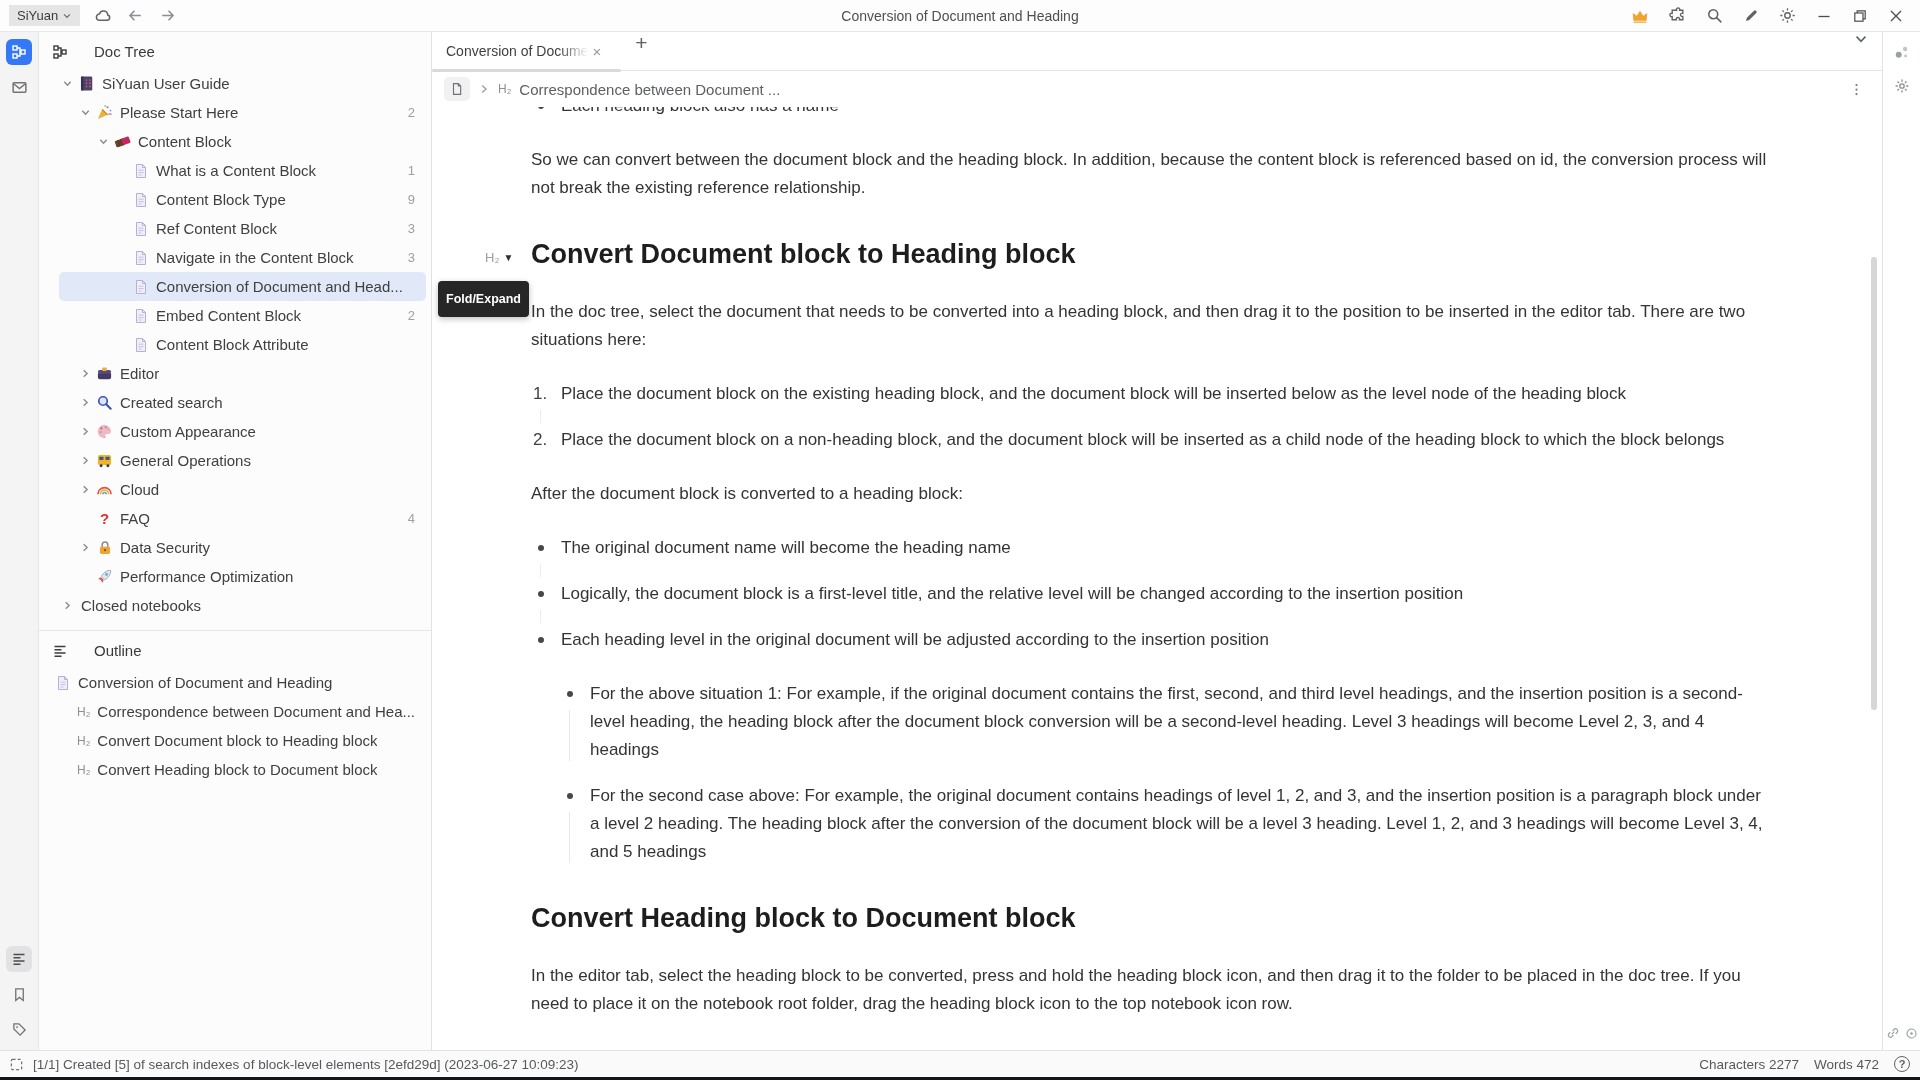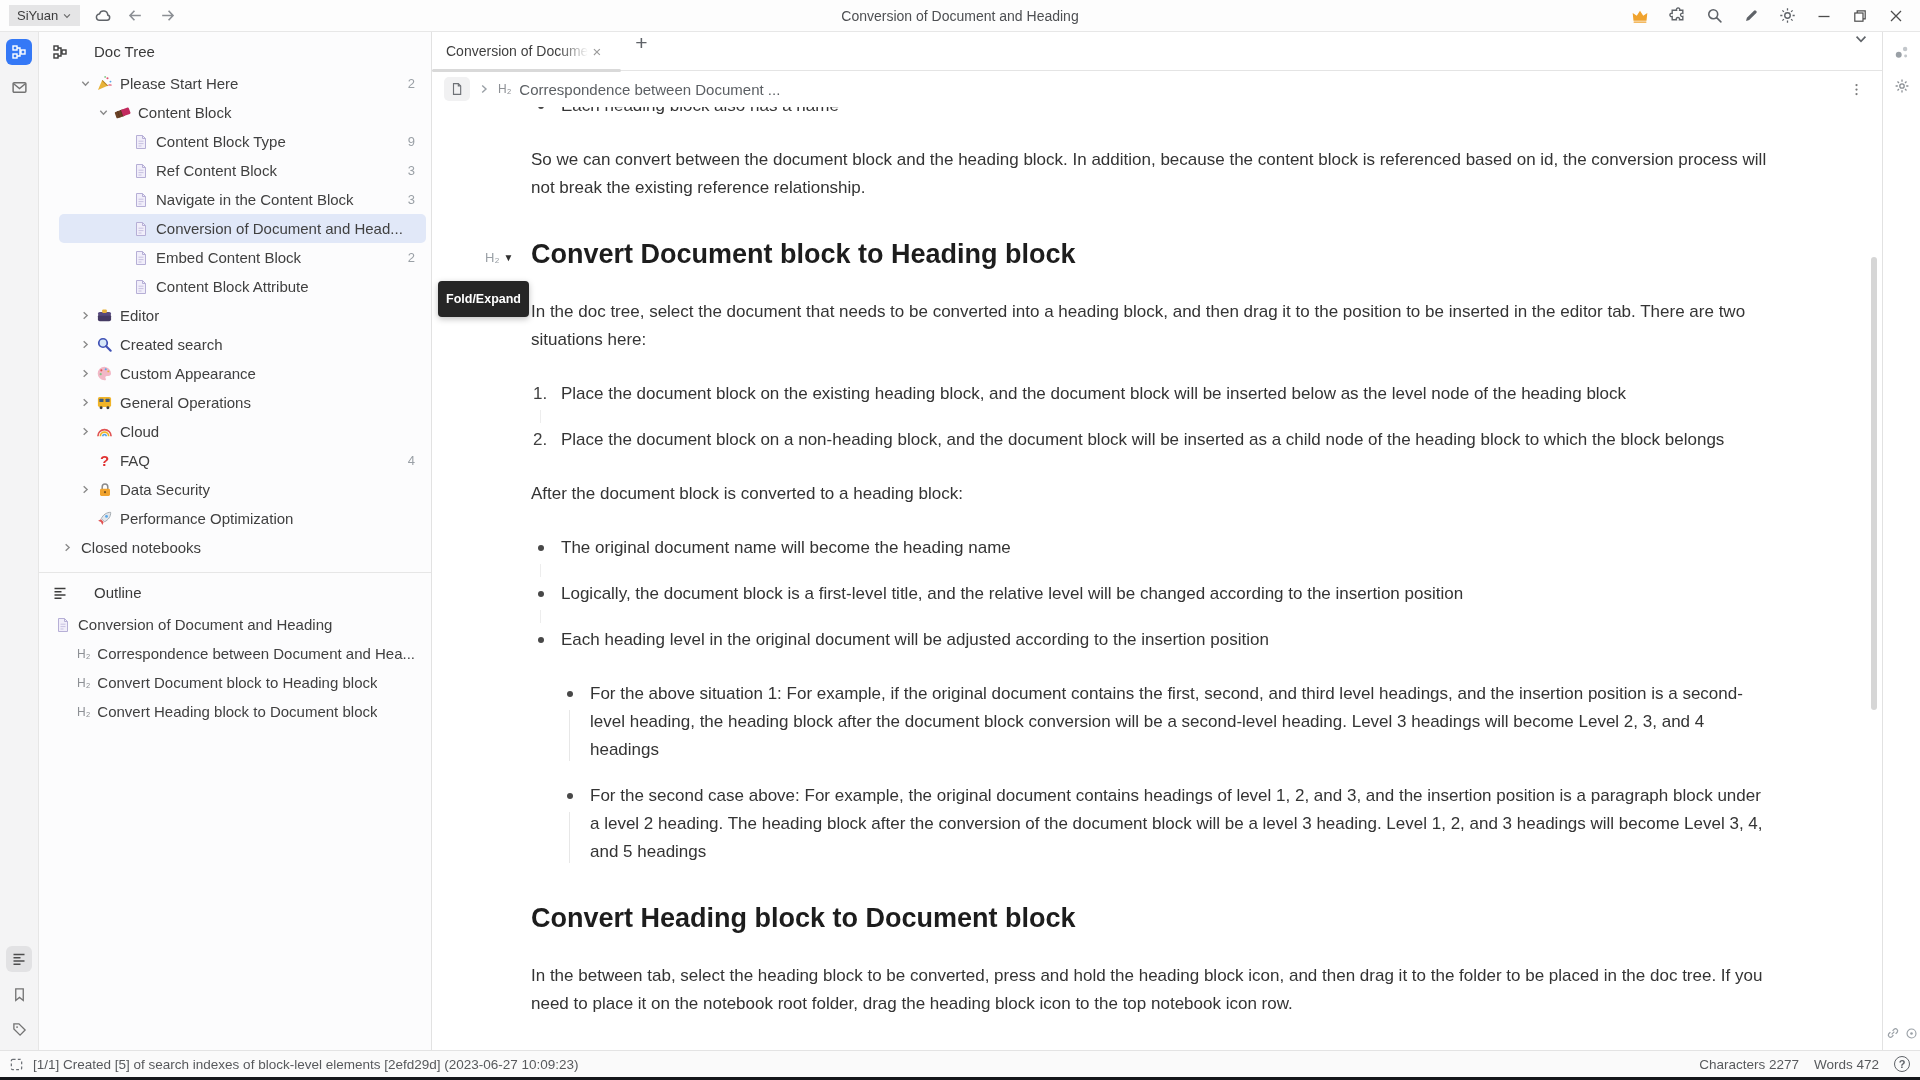--- a/index.html
+++ b/index.html
@@ -217,20 +217,42 @@
                 <rect x="2" y="2" width="4" height="4"></rect>
                 <rect x="10" y="6" width="4" height="4"></rect>
                 <rect x="2" y="10" width="4" height="4"></rect>
                 <path d="M6 4h3v8H6M9 8h1"></path>
               </g>
             </svg>
           </span>
         <span>Doc Tree</span>
       </div>
       <div class="tree" id="tree">
+          <div class="tree-row" style="padding-left: 0px;">
+            <span class="tr-chev">
+              <svg width="11" height="11" viewBox="0 0 12 12">
+                <path d="M2.5 4l3.5 3.8L9.5 4" fill="none" stroke="#8a8a8a" stroke-width="1.5"></path>
+              </svg>
+            </span>
+            <span class="tr-icon">
+              <svg width="17" height="17" viewBox="0 0 16 16">
+                <rect x="2.8" y="1.5" width="10.6" height="13" rx="1.2" fill="#4a4566"></rect>
+                <rect x="2.8" y="1.5" width="2.3" height="13" fill="#353150"></rect>
+                <g fill="#c94f7c">
+                  <circle cx="8" cy="4.8" r=".9"></circle>
+                  <circle cx="11.2" cy="4.8" r=".9"></circle>
+                  <circle cx="8" cy="7.8" r=".9"></circle>
+                  <circle cx="11.2" cy="7.8" r=".9"></circle>
+                  <circle cx="8" cy="10.8" r=".9"></circle>
+                  <circle cx="11.2" cy="10.8" r=".9"></circle>
+                </g>
+              </svg>
+            </span>
+            <span class="tr-label">SiYuan User Guide</span>
+          </div>
           <div class="tree-row" style="padding-left: 18px;">
             <span class="tr-chev">
               <svg width="11" height="11" viewBox="0 0 12 12">
                 <path d="M2.5 4l3.5 3.8L9.5 4" fill="none" stroke="#8a8a8a" stroke-width="1.5"></path>
               </svg>
             </span>
             <span class="tr-icon">
               <svg width="17" height="17" viewBox="0 0 16 16">
                 <path d="M1.8 14.2L5.8 5l5.2 5.2z" fill="#e8b33a"></path>
                 <path d="M5.8 5l5.2 5.2" stroke="#b88422" stroke-width="1"></path>
@@ -252,20 +274,32 @@
             <span class="tr-icon">
               <svg width="17" height="17" viewBox="0 0 16 16">
                 <g transform="rotate(-20 8 8)">
                   <rect x="1" y="5.2" width="8.5" height="6.4" rx="1" fill="#6b4226"></rect>
                   <rect x="7" y="5.2" width="8" height="6.4" rx="1" fill="#c22a5e"></rect>
                   <path d="M4 5.2v6.4M7 5.2v6.4" stroke="#54331d" stroke-width=".7"></path>
                 </g>
               </svg>
             </span>
             <span class="tr-label">Content Block</span>
+          </div>
+          <div class="tree-row" style="padding-left: 54px;">
+            <span class="tr-chev"></span>
+            <span class="tr-icon">
+              <svg width="16" height="16" viewBox="0 0 16 16">
+                <path d="M3.5 1.5h6l3 3v10h-9z" fill="#f1eefa" stroke="#b6afd6" stroke-width="1"></path>
+                <path d="M9.5 1.5v3h3" fill="none" stroke="#b6afd6" stroke-width="1"></path>
+                <path d="M5.5 7.2h5M5.5 9.6h5M5.5 12h3" stroke="#c7c1e0" stroke-width="1"></path>
+              </svg>
+            </span>
+            <span class="tr-label">What is a Content Block</span>
+            <span class="tr-count">1</span>
           </div>
           <div class="tree-row" style="padding-left: 54px;">
             <span class="tr-chev"></span>
             <span class="tr-icon">
               <svg width="16" height="16" viewBox="0 0 16 16">
                 <path d="M3.5 1.5h6l3 3v10h-9z" fill="#f1eefa" stroke="#b6afd6" stroke-width="1"></path>
                 <path d="M9.5 1.5v3h3" fill="none" stroke="#b6afd6" stroke-width="1"></path>
                 <path d="M5.5 7.2h5M5.5 9.6h5M5.5 12h3" stroke="#c7c1e0" stroke-width="1"></path>
               </svg>
             </span>
@@ -550,21 +584,21 @@
               <div class="cb-li tick"><span class="dotmark"></span><span>Logically, the document block is a first-level title, and the relative level will be changed according to the insertion position</span></div>
               <div class="cb-li"><span class="dotmark"></span><span>Each heading level in the original document will be adjusted according to the insertion position</span></div>
             </div>
             <div class="cb-list nested">
               <div class="cb-li guide"><span class="dotmark"></span><span>For the above situation 1: For example, if the original document contains the first, second, and third level headings, and the insertion position is a second-level heading, the heading block after the document block conversion will be a second-level heading. Level 3 headings will become Level 2, 3, and 4 headings</span></div>
               <div class="cb-li guide"><span class="dotmark"></span><span>For the second case above: For example, the original document contains headings of level 1, 2, and 3, and the insertion position is a paragraph block under a level 2 heading. The heading block after the conversion of the document block will be a level 3 heading. Level 1, 2, and 3 headings will become Level 3, 4, and 5 headings</span></div>
             </div>
             <div class="cb-h2wrap">
               <div class="cb-h2">Convert Heading block to Document block</div>
             </div>
-            <div class="cb-p">In the between tab, select the heading block to be converted, press and hold the heading block icon, and then drag it to the folder to be placed in the doc tree. If you need to place it on the notebook root folder, drag the heading block icon to the top notebook icon row.</div>
+            <div class="cb-p">In the editor tab, select the heading block to be converted, press and hold the heading block icon, and then drag it to the folder to be placed in the doc tree. If you need to place it on the notebook root folder, drag the heading block icon to the top notebook icon row.</div>
             <div class="cb-p">After the heading block is converted to a document block:</div>
           </div>
       </div>
       <div class="scroll-thumb"></div>
     </div>
 
     <div class="dock-right">
       <span class="tb-icon">
           <svg width="17" height="17" viewBox="0 0 16 16">
             <circle cx="5.4" cy="10.2" r="2.8" fill="#9aa0a6"></circle>

